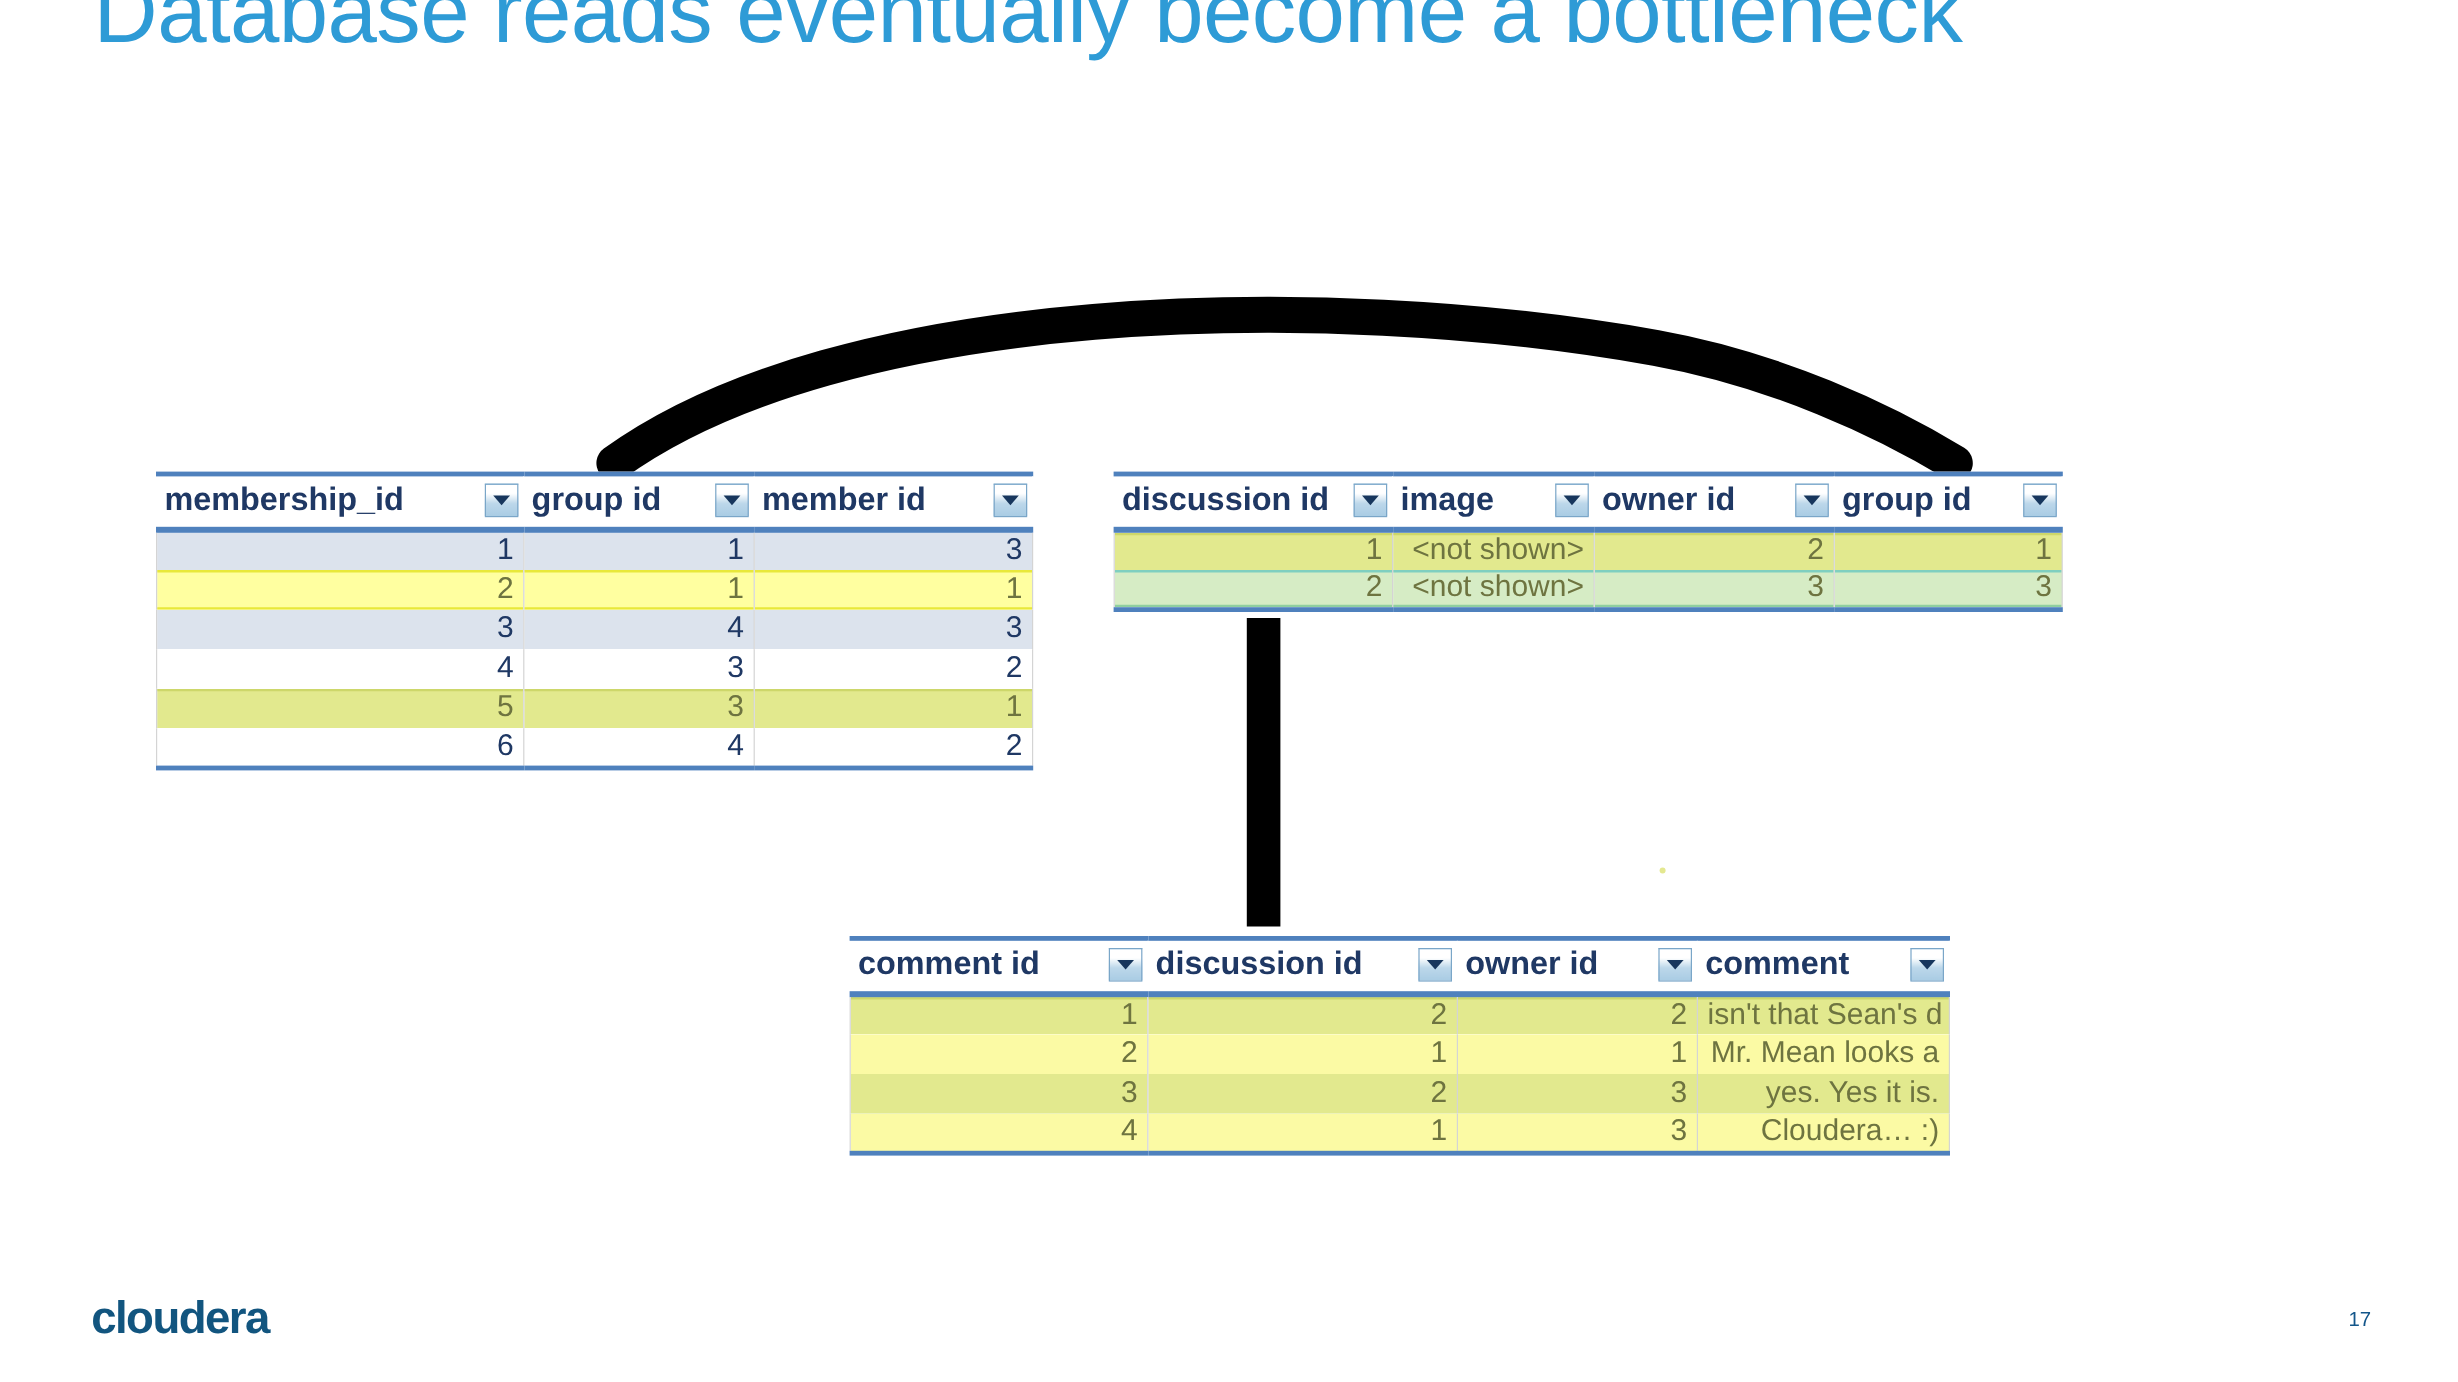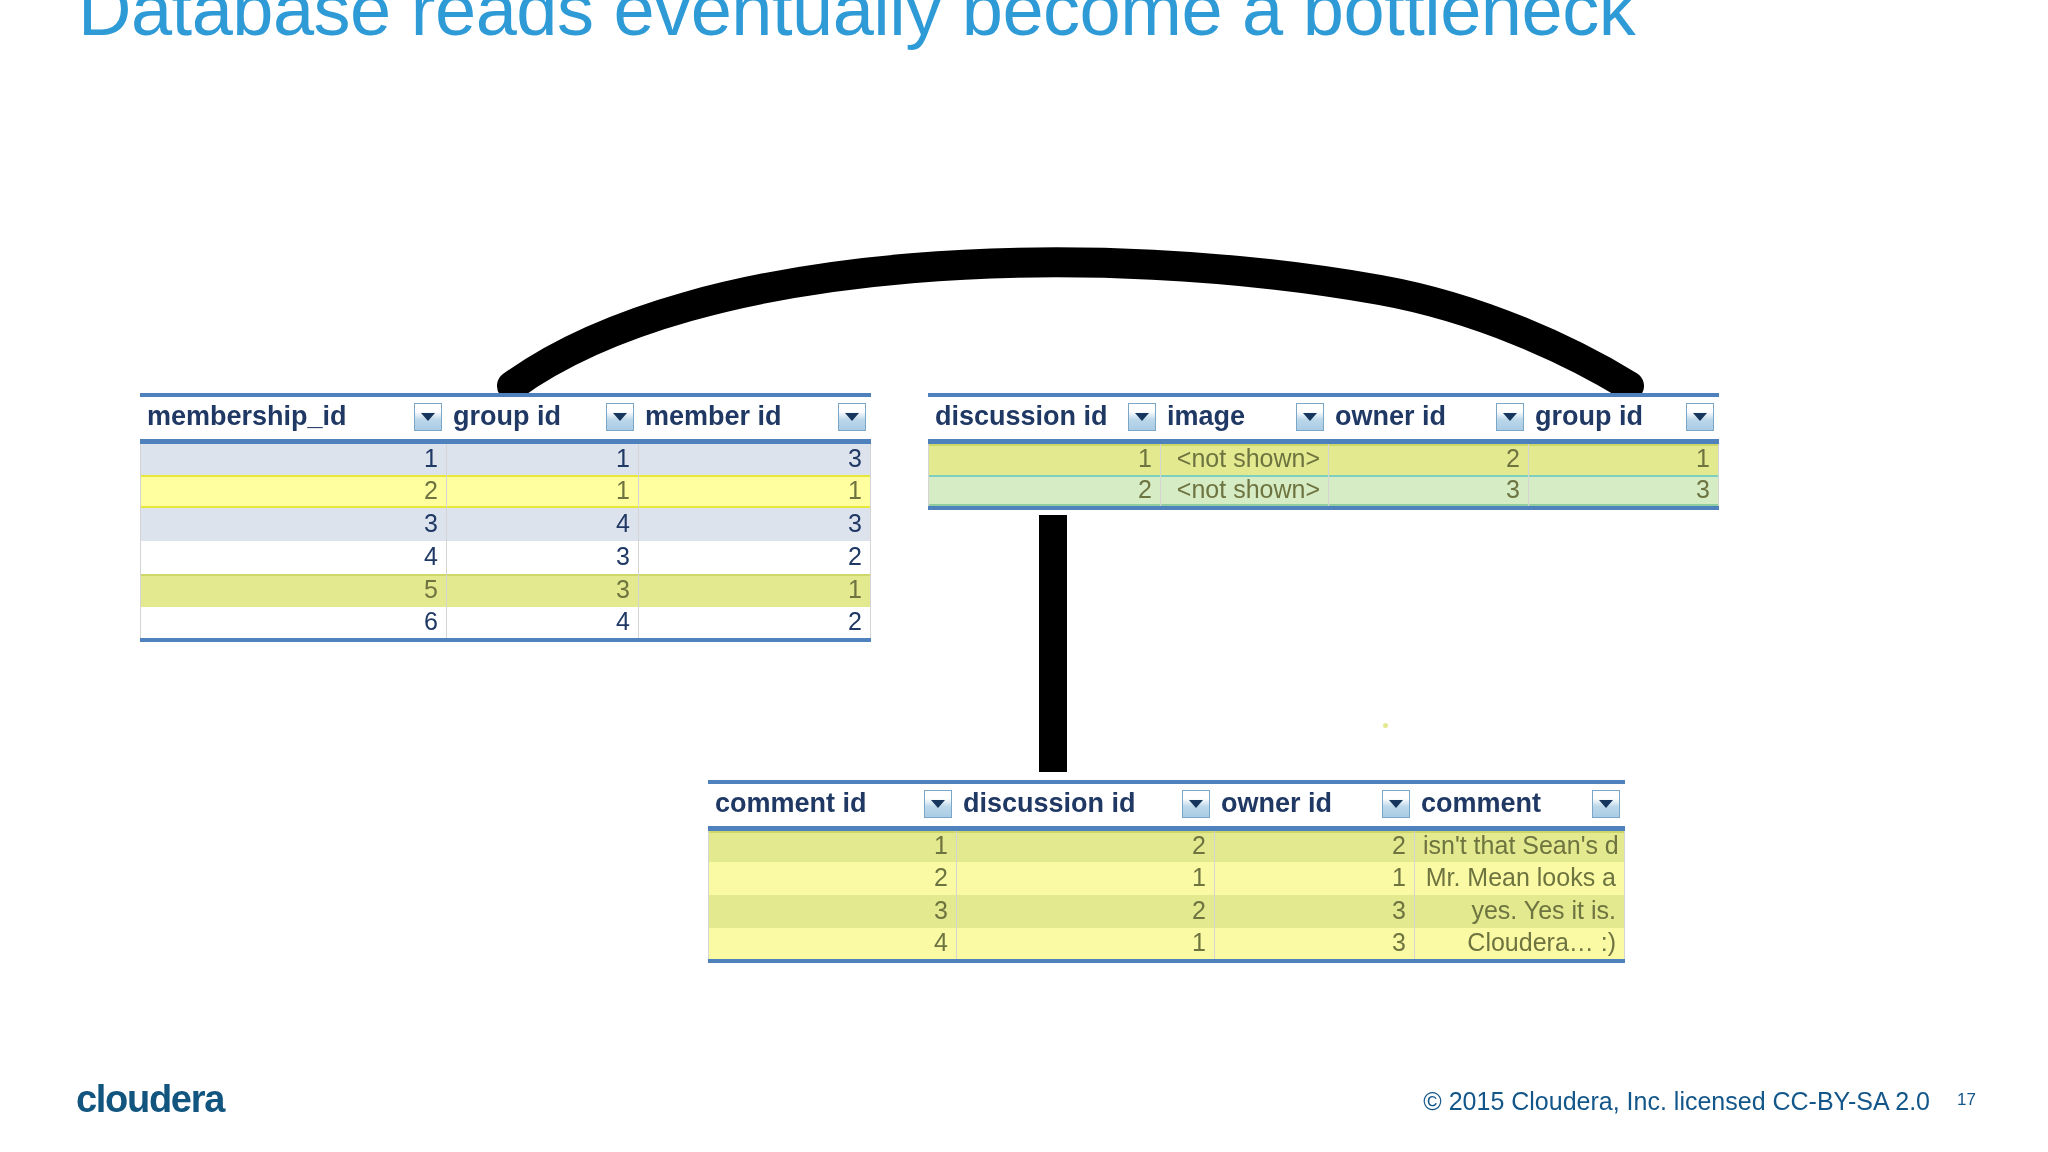--- a/index.html
+++ b/index.html
@@ -104,21 +104,21 @@
   tr.r-palegold td { background: #fbfaa4; }
 
   tr.hl-yellow td { box-shadow: inset 0 2px 0 #e8e83a, inset 0 -2px 0 #e8e83a; }
   tr.hl-olive  td { box-shadow: inset 0 2px 0 #cdd76a; }
   tr.hl-green  td { box-shadow: inset 0 2px 0 #7fcfc0, inset 0 -2px 0 #8fcf9f; }
 
   
   tr.r-olive td, tr.r-green td, tr.r-palegold td, tr.r-yellow td { color: #6e7440; }
 
   
-  #tbl-membership { left: 140px; top: 393px; }
+  #tbl-membership { left: 130px; top: 393px; }
   #tbl-membership th:nth-child(1), #tbl-membership td:nth-child(1) { width: 306px; }
   #tbl-membership th:nth-child(2), #tbl-membership td:nth-child(2) { width: 192px; }
   #tbl-membership th:nth-child(3), #tbl-membership td:nth-child(3) { width: 232px; }
 
   #tbl-discussion { left: 928px; top: 393px; }
   #tbl-discussion th:nth-child(1), #tbl-discussion td:nth-child(1) { width: 232px; }
   #tbl-discussion th:nth-child(2), #tbl-discussion td:nth-child(2) { width: 168px; }
   #tbl-discussion th:nth-child(3), #tbl-discussion td:nth-child(3) { width: 200px; }
   #tbl-discussion th:nth-child(4), #tbl-discussion td:nth-child(4) { width: 190px; }
 
@@ -350,16 +350,15 @@
         <td class="num">1</td>
         <td class="num">3</td>
         <td class="txt clip">Cloudera… :)</td>
       </tr>
     </tbody>
   </table>
 
   <div class="speck" style="left:1383px; top:723px;"></div>
 
   <div id="logo">cloudera</div>
-  <div id="copyright">© 2015 Cloudera, Inc. licensed CC-BY-SA 2.0</div>
   <div id="pagenum">17</div>
 
 </div>
 
 </body></html>

